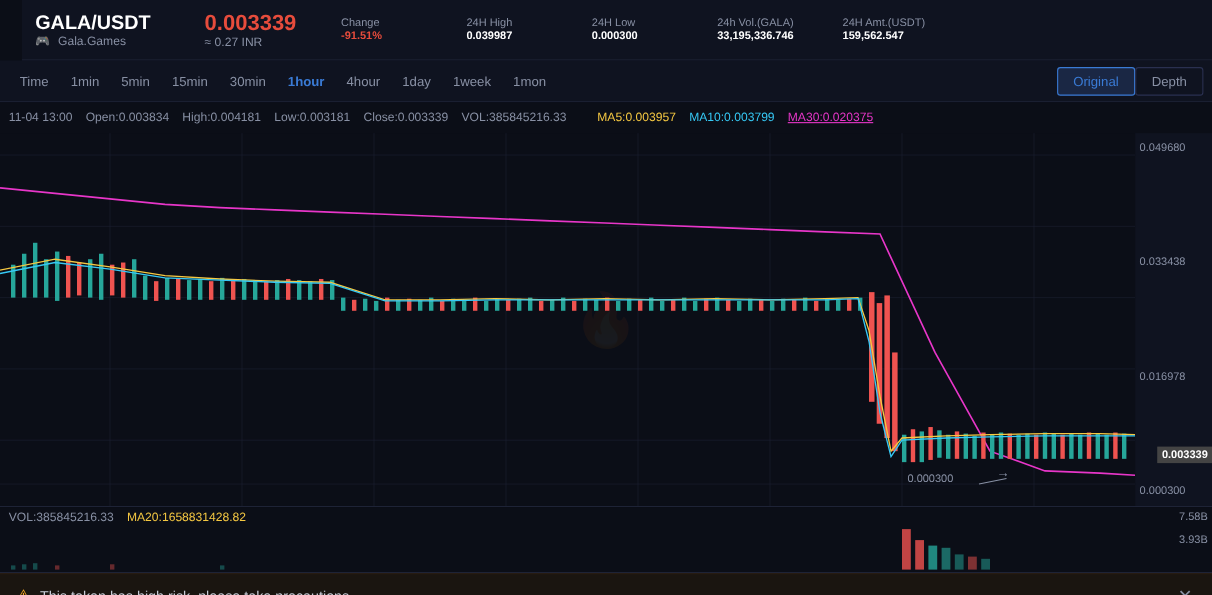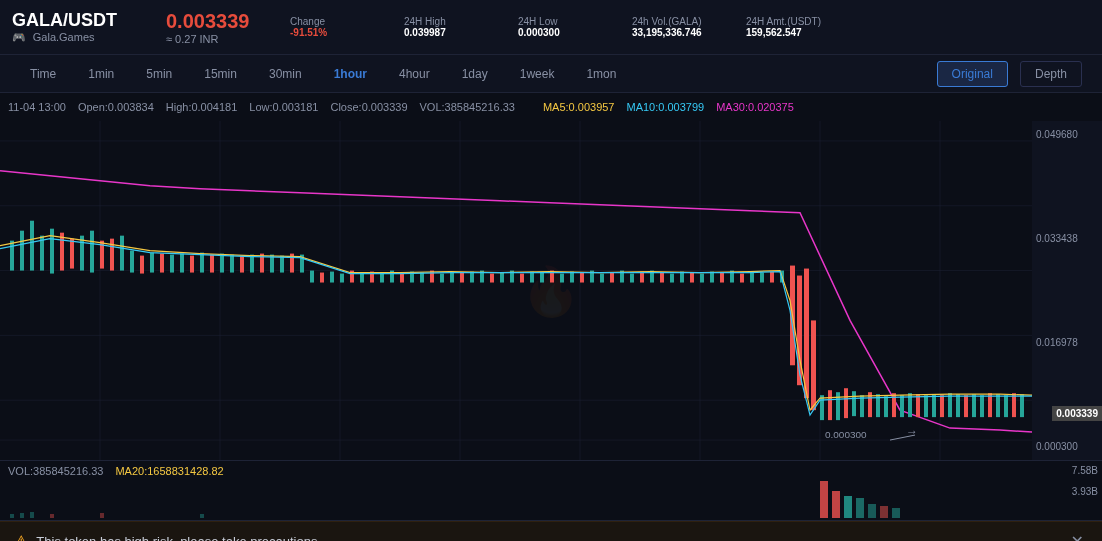--- a/index.html
+++ b/index.html
@@ -16,20 +16,21 @@
 
     
     .header {
       display: flex;
       align-items: center;
       background: #0f1320;
       padding: 6px 12px;
       height: 55px;
       border-bottom: 1px solid #1e2336;
       gap: 24px;
+      margin-left: 20px;
     }
     .pair-info {
       display: flex;
       flex-direction: column;
       min-width: 130px;
     }
     .pair-name {
       font-size: 18px;
       font-weight: bold;
       color: #ffffff;
@@ -67,24 +68,24 @@
       color: #ffffff;
     }
     .stat-value.red { color: #e74c3c; }
     .stat-value.white { color: #ffffff; }
 
     
     .timeframe-bar {
       display: flex;
       align-items: center;
       background: #0f1320;
-      padding: 0 20px;
+      padding: 0 8px;
       height: 38px;
       border-bottom: 1px solid #1e2336;
-      gap: 12px;
+      gap: 0;
     }
     .tf-btn {
       padding: 4px 10px;
       color: #8890a4;
       cursor: pointer;
       border-radius: 3px;
       font-size: 12px;
       background: transparent;
       border: none;
     }
@@ -123,21 +124,21 @@
       height: 28px;
     }
     .ma-legend {
       display: flex;
       gap: 12px;
       font-size: 11px;
       margin-left: 16px;
     }
     .ma5 { color: #f5c842; }
     .ma10 { color: #36c9f5; }
-    .ma30 { color: #e836c9; }
+    .ma30 { color: #e836c9; text-decoration: underline; }
 
     
     .chart-main {
       position: relative;
       background: #0b0e17;
       height: 340px;
       overflow: hidden;
       border-bottom: 1px solid #1e2336;
     }
     .huobi-watermark {

